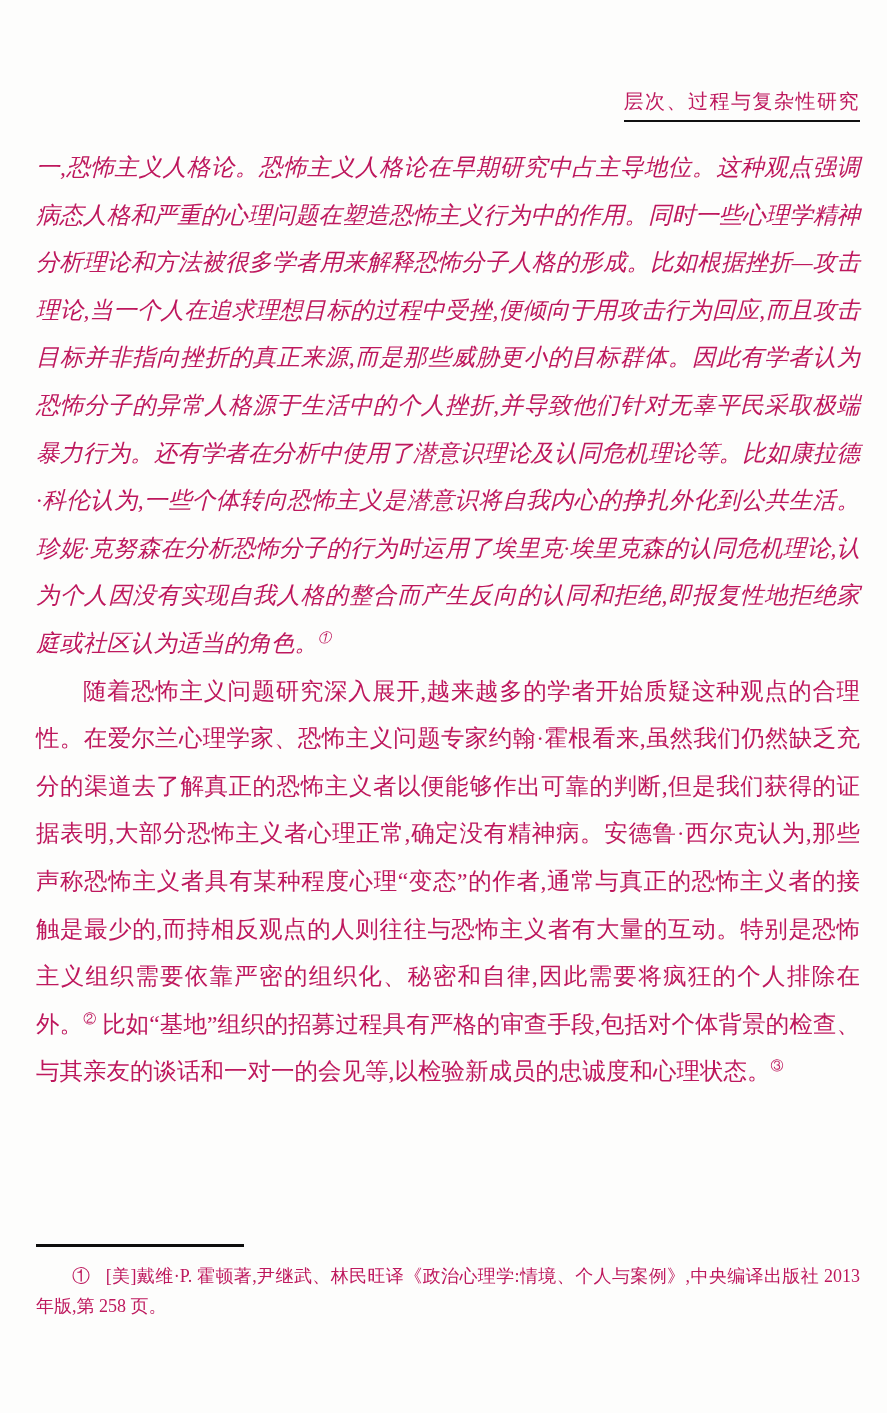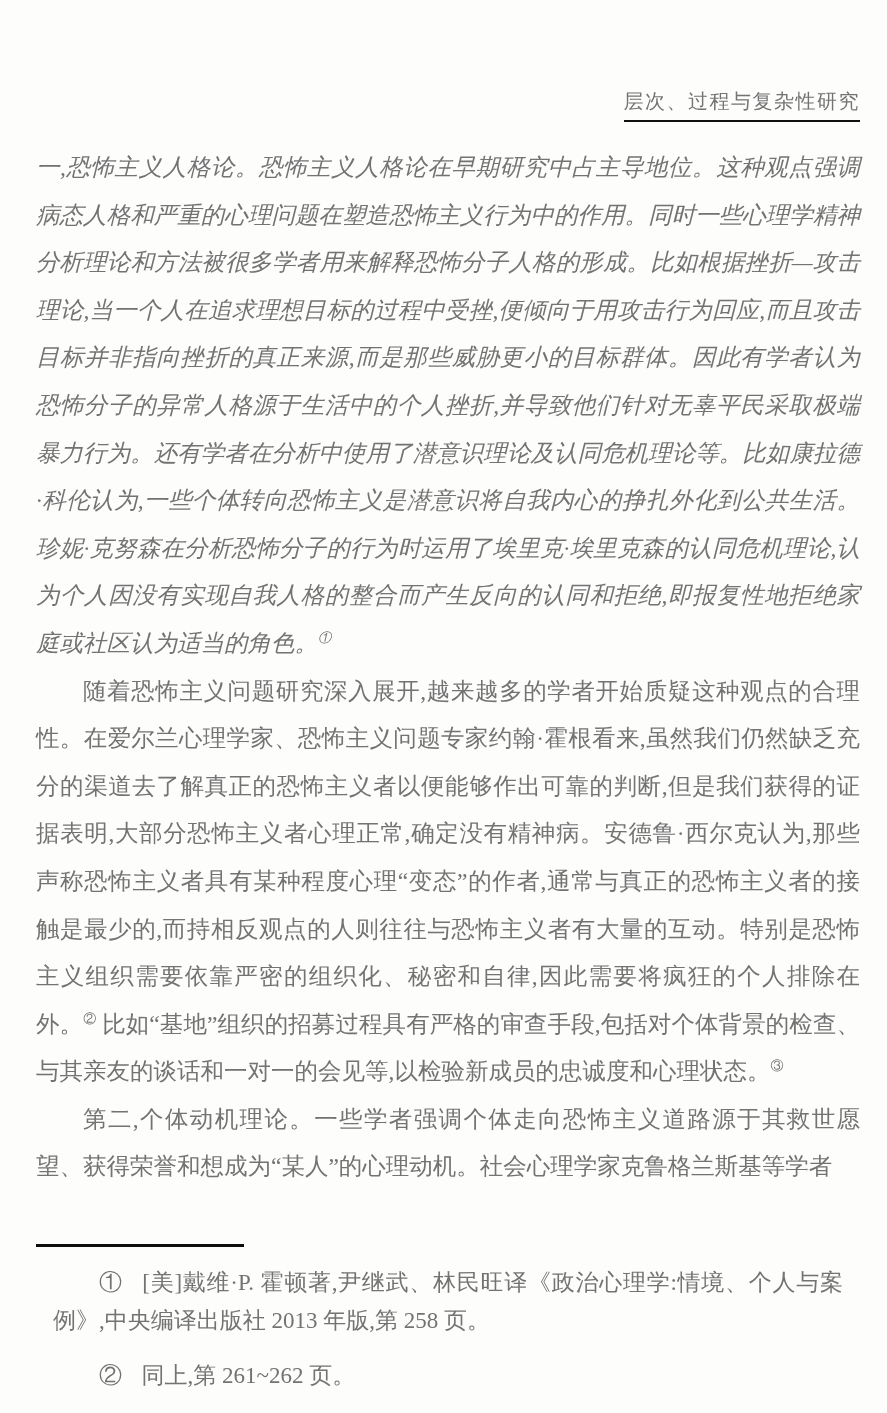--- a/index.html
+++ b/index.html
@@ -8,21 +8,21 @@
     background: #ffffff;
   }
   .page {
     position: relative;
     width: 887px;
     height: 1413px;
     background: #fdfdfc;
     box-sizing: border-box;
     padding: 88px 27px 0 36px;
     font-family: "Liberation Serif", "DejaVu Serif", serif;
-    color: #737373;
+    color: #be185d;
     overflow: hidden;
   }
   .running-header {
     text-align: right;
     margin-bottom: 22px;
   }
   .header-title {
     display: inline-block;
     font-size: 20px;
     letter-spacing: 1.5px;
@@ -53,23 +53,23 @@
     right: 27px;
     top: 1244px;
   }
   .footnote-rule {
     width: 208px;
     height: 3px;
     background: #0d0d0d;
     margin: 0 0 14px 0;
   }
   .footnote {
-    margin: 17px;
-    font-size: 23px;
-    line-height: 38px;
+    margin: 0;
+    font-size: 18px;
+    line-height: 30px;
     text-align: justify;
     text-indent: 2em;
   }
   .fn-marker {
     margin-right: 0.85em;
   }
 </style>
 </head>
 <body>
 
@@ -77,25 +77,23 @@
 
   <div class="running-header">
     <span class="header-title">层次、过程与复杂性研究</span>
   </div>
 
   <div class="body-text">
     <p class="para no-indent"><span>一,恐怖主义人格论。恐怖主义人格论在早期研究中占主导地位。这种观点强调病态人格和严重的心理问题在塑造恐怖主义行为中的作用。同时一些心理学精神分析理论和方法被很多学者用来解释恐怖分子人格的形成。比如根据挫折—攻击理论,当一个人在追求理想目标的过程中受挫,便倾向于用攻击行为回应,而且攻击目标并非指向挫折的真正来源,而是那些威胁更小的目标群体。因此有学者认为恐怖分子的异常人格源于生活中的个人挫折,并导致他们针对无辜平民采取极端暴力行为。还有学者在分析中使用了潜意识理论及认同危机理论等。比如康拉德·科伦认为,一些个体转向恐怖主义是潜意识将自我内心的挣扎外化到公共生活。珍妮·克努森在分析恐怖分子的行为时运用了埃里克·埃里克森的认同危机理论,认为个人因没有实现自我人格的整合而产生反向的认同和拒绝,即报复性地拒绝家庭或社区认为适当的角色。</span><sup class="fn-ref">①</sup></p>
 
     <p class="para"><span>随着恐怖主义问题研究深入展开,越来越多的学者开始质疑这种观点的合理性。在爱尔兰心理学家、恐怖主义问题专家约翰·霍根看来,虽然我们仍然缺乏充分的渠道去了解真正的恐怖主义者以便能够作出可靠的判断,但是我们获得的证据表明,大部分恐怖主义者心理正常,确定没有精神病。安德鲁·西尔克认为,那些声称恐怖主义者具有某种程度心理“变态”的作者,通常与真正的恐怖主义者的接触是最少的,而持相反观点的人则往往与恐怖主义者有大量的互动。特别是恐怖主义组织需要依靠严密的组织化、秘密和自律,因此需要将疯狂的个人排除在外。</span><sup class="fn-ref">②</sup><span> 比如“基地”组织的招募过程具有严格的审查手段,包括对个体背景的检查、与其亲友的谈话和一对一的会见等,以检验新成员的忠诚度和心理状态。</span><sup class="fn-ref">③</sup></p>
 
-    <p class="para"><span>第二,个体动机理论。一些学者强调个体走向恐怖主义道路源于其救世愿望、获得荣誉和想成为“某人”的心理动机。社会心理学家克鲁格兰斯基等学者</span></p>
   </div>
 
   <div class="footnote-area">
     <div class="footnote-rule"></div>
 
     <p class="footnote"><span class="fn-marker">①</span><span>[美]戴维·P. 霍顿著,尹继武、林民旺译《政治心理学:情境、个人与案例》,中央编译出版社 2013 年版,第 258 页。</span></p>
 
-    <p class="footnote"><span class="fn-marker">②</span><span>同上,第 261~262 页。</span></p>
 
   </div>
 
 </div>
 
 </body></html>

